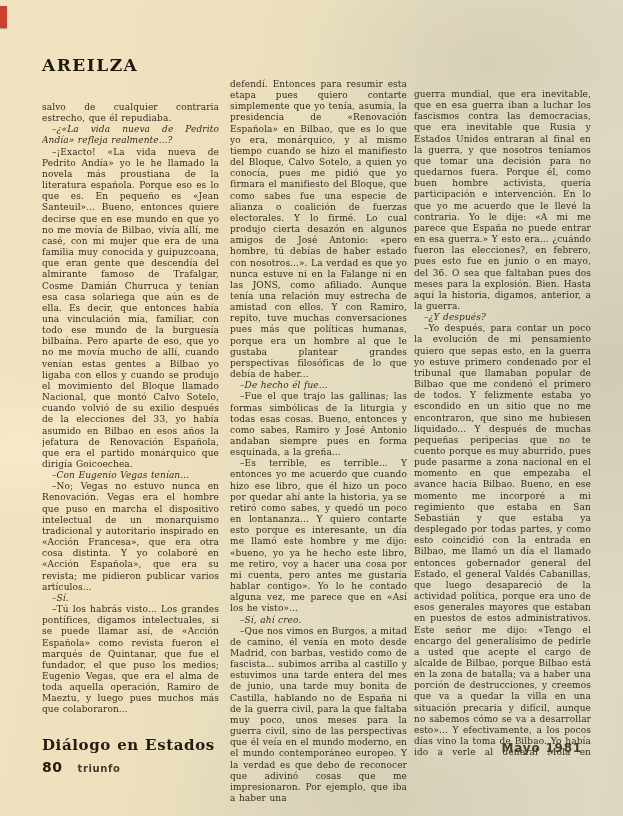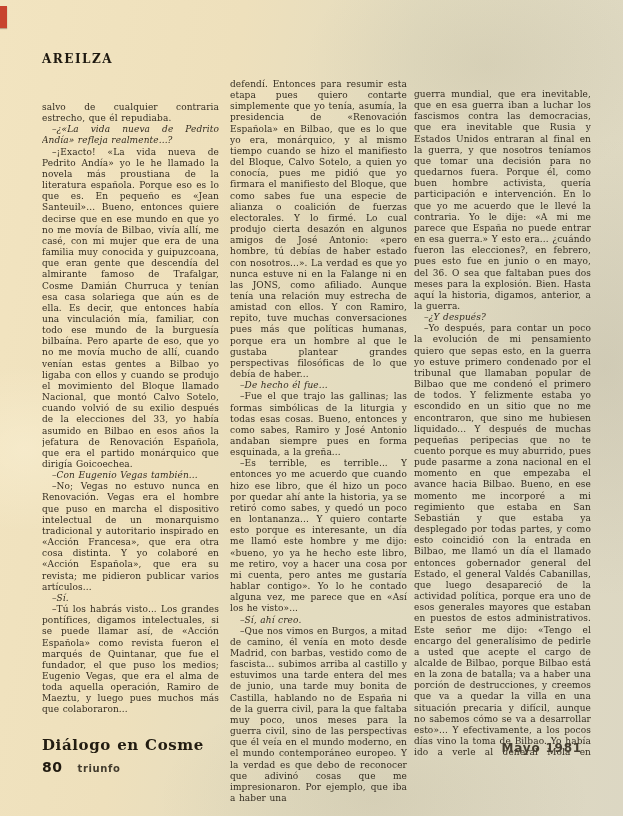--- a/index.html
+++ b/index.html
@@ -21,21 +21,21 @@
   .red-mark {
     position: absolute;
     left: 0; top: 6px;
     width: 7px; height: 22px;
     background: #c8432e;
     box-shadow: 0 1px 1px rgba(90,30,20,0.35);
   }
   .masthead {
     position: absolute;
     left: 42px; top: 44px;
-    font-size: 12px;
+    font-size: 17px;
     font-weight: bold;
     letter-spacing: 1.5px;
     color: #1e1910;
   }
   .col {
     position: absolute;
     width: 177px;
     overflow: hidden;
     text-align: justify;
     font-size: 9px;
@@ -98,25 +98,25 @@
 
 <div class="page">
   <div class="red-mark"></div>
 
   <h1 class="masthead">AREILZA</h1>
 
   <div class="col col-1">
       <p class="para no-indent">salvo de cualquier contraria estrecho, que él repudiaba.</p>
       <p class="para italic">–¿«La vida nueva de Pedrito Andía» refleja realmente...?</p>
       <p class="para">–¡Exacto! «La vida nueva de Pedrito Andía» yo le he llamado la novela más proustiana de la literatura española. Porque eso es lo que es. En pequeño es «Jean Santeuil»... Bueno, entonces quiere decirse que en ese mundo en que yo no me movía de Bilbao, vivía allí, me casé, con mi mujer que era de una familia muy conocida y guipuzcoana, que eran gente que descendía del almirante famoso de Trafalgar, Cosme Damián Churruca y tenían esa casa solariega que aún es de ella. Es decir, que entonces había una vinculación mía, familiar, con todo ese mundo de la burguesía bilbaína. Pero aparte de eso, que yo no me movía mucho de allí, cuando venían estas gentes a Bilbao yo ligaba con ellos y cuando se produjo el movimiento del Bloque llamado Nacional, que montó Calvo Sotelo, cuando volvió de su exilio después de la elecciones del 33, yo había asumido en Bilbao en esos años la jefatura de Renovación Española, que era el partido monárquico que dirigía Goicoechea.</p>
-      <p class="para italic">–Con Eugenio Vegas también...</p>
+      <p class="para italic">–Con Eugenio Vegas tenían...</p>
       <p class="para">–No; Vegas no estuvo nunca en Renovación. Vegas era el hombre que puso en marcha el dispositivo intelectual de un monarquismo tradicional y autoritario inspirado en «Acción Francesa», que era otra cosa distinta. Y yo colaboré en «Acción Española», que era su revista; me pidieron publicar varios artículos...</p>
       <p class="para italic">–Sí.</p>
       <p class="para">–Tú los habrás visto... Los grandes pontífices, digamos intelectuales, si se puede llamar así, de «Acción Española» como revista fueron el marqués de Quintanar, que fue el fundador, el que puso los medios; Eugenio Vegas, que era el alma de toda aquella operación, Ramiro de Maeztu, y luego pues muchos más que colaboraron...</p>
-      <div class="col-heading">Diálogo en Cosme</div>
+      <div class="col-heading">Diálogo en Estados</div>
     </div>
   <div class="col col-2">
       <p class="para no-indent">defendí. Entonces para resumir esta etapa pues quiero contarte simplemente que yo tenía, asumía, la presidencia de «Renovación Española» en Bilbao, que es lo que yo era, monárquico, y al mismo tiempo cuando se hizo el manifiesto del Bloque, Calvo Sotelo, a quien yo conocía, pues me pidió que yo firmara el manifiesto del Bloque, que como sabes fue una especie de alianza o coalición de fuerzas electorales. Y lo firmé. Lo cual produjo cierta desazón en algunos amigos de José Antonio: «pero hombre, tú debías de haber estado con nosotros...». La verdad es que yo nunca estuve ni en la Falange ni en las JONS, como afiliado. Aunque tenía una relación muy estrecha de amistad con ellos. Y con Ramiro, repito, tuve muchas conversaciones pues más que políticas humanas, porque era un hombre al que le gustaba plantear grandes perspectivas filosóficas de lo que debía de haber...</p>
       <p class="para italic">–De hecho él fue...</p>
       <p class="para">–Fue el que trajo las gallinas; las formas simbólicas de la liturgia y todas esas cosas. Bueno, entonces y como sabes, Ramiro y José Antonio andaban siempre pues en forma esquinada, a la greña...</p>
       <p class="para">–Es terrible, es terrible... Y entonces yo me acuerdo que cuando hizo ese libro, que él hizo un poco por quedar ahí ante la historia, ya se retiró como sabes, y quedó un poco en lontananza... Y quiero contarte esto porque es interesante, un día me llamó este hombre y me dijo: «bueno, yo ya he hecho este libro, me retiro, voy a hacer una cosa por mi cuenta, pero antes me gustaría hablar contigo». Yo lo he contado alguna vez, me parece que en «Así los he visto»...</p>
       <p class="para italic">–Sí, ahí creo.</p>
       <p class="para">–Que nos vimos en Burgos, a mitad de camino, él venía en moto desde Madrid, con barbas, vestido como de fascista... subimos arriba al castillo y estuvimos una tarde entera del mes de junio, una tarde muy bonita de Castilla, hablando no de España ni de la guerra civil, para la que faltaba muy poco, unos meses para la guerra civil, sino de las perspectivas que él veía en el mundo moderno, en el mundo contemporáneo europeo. Y la verdad es que debo de reconocer que adivinó cosas que me impresionaron. Por ejemplo, que iba a haber una</p>
     </div>
   <div class="col col-3">

